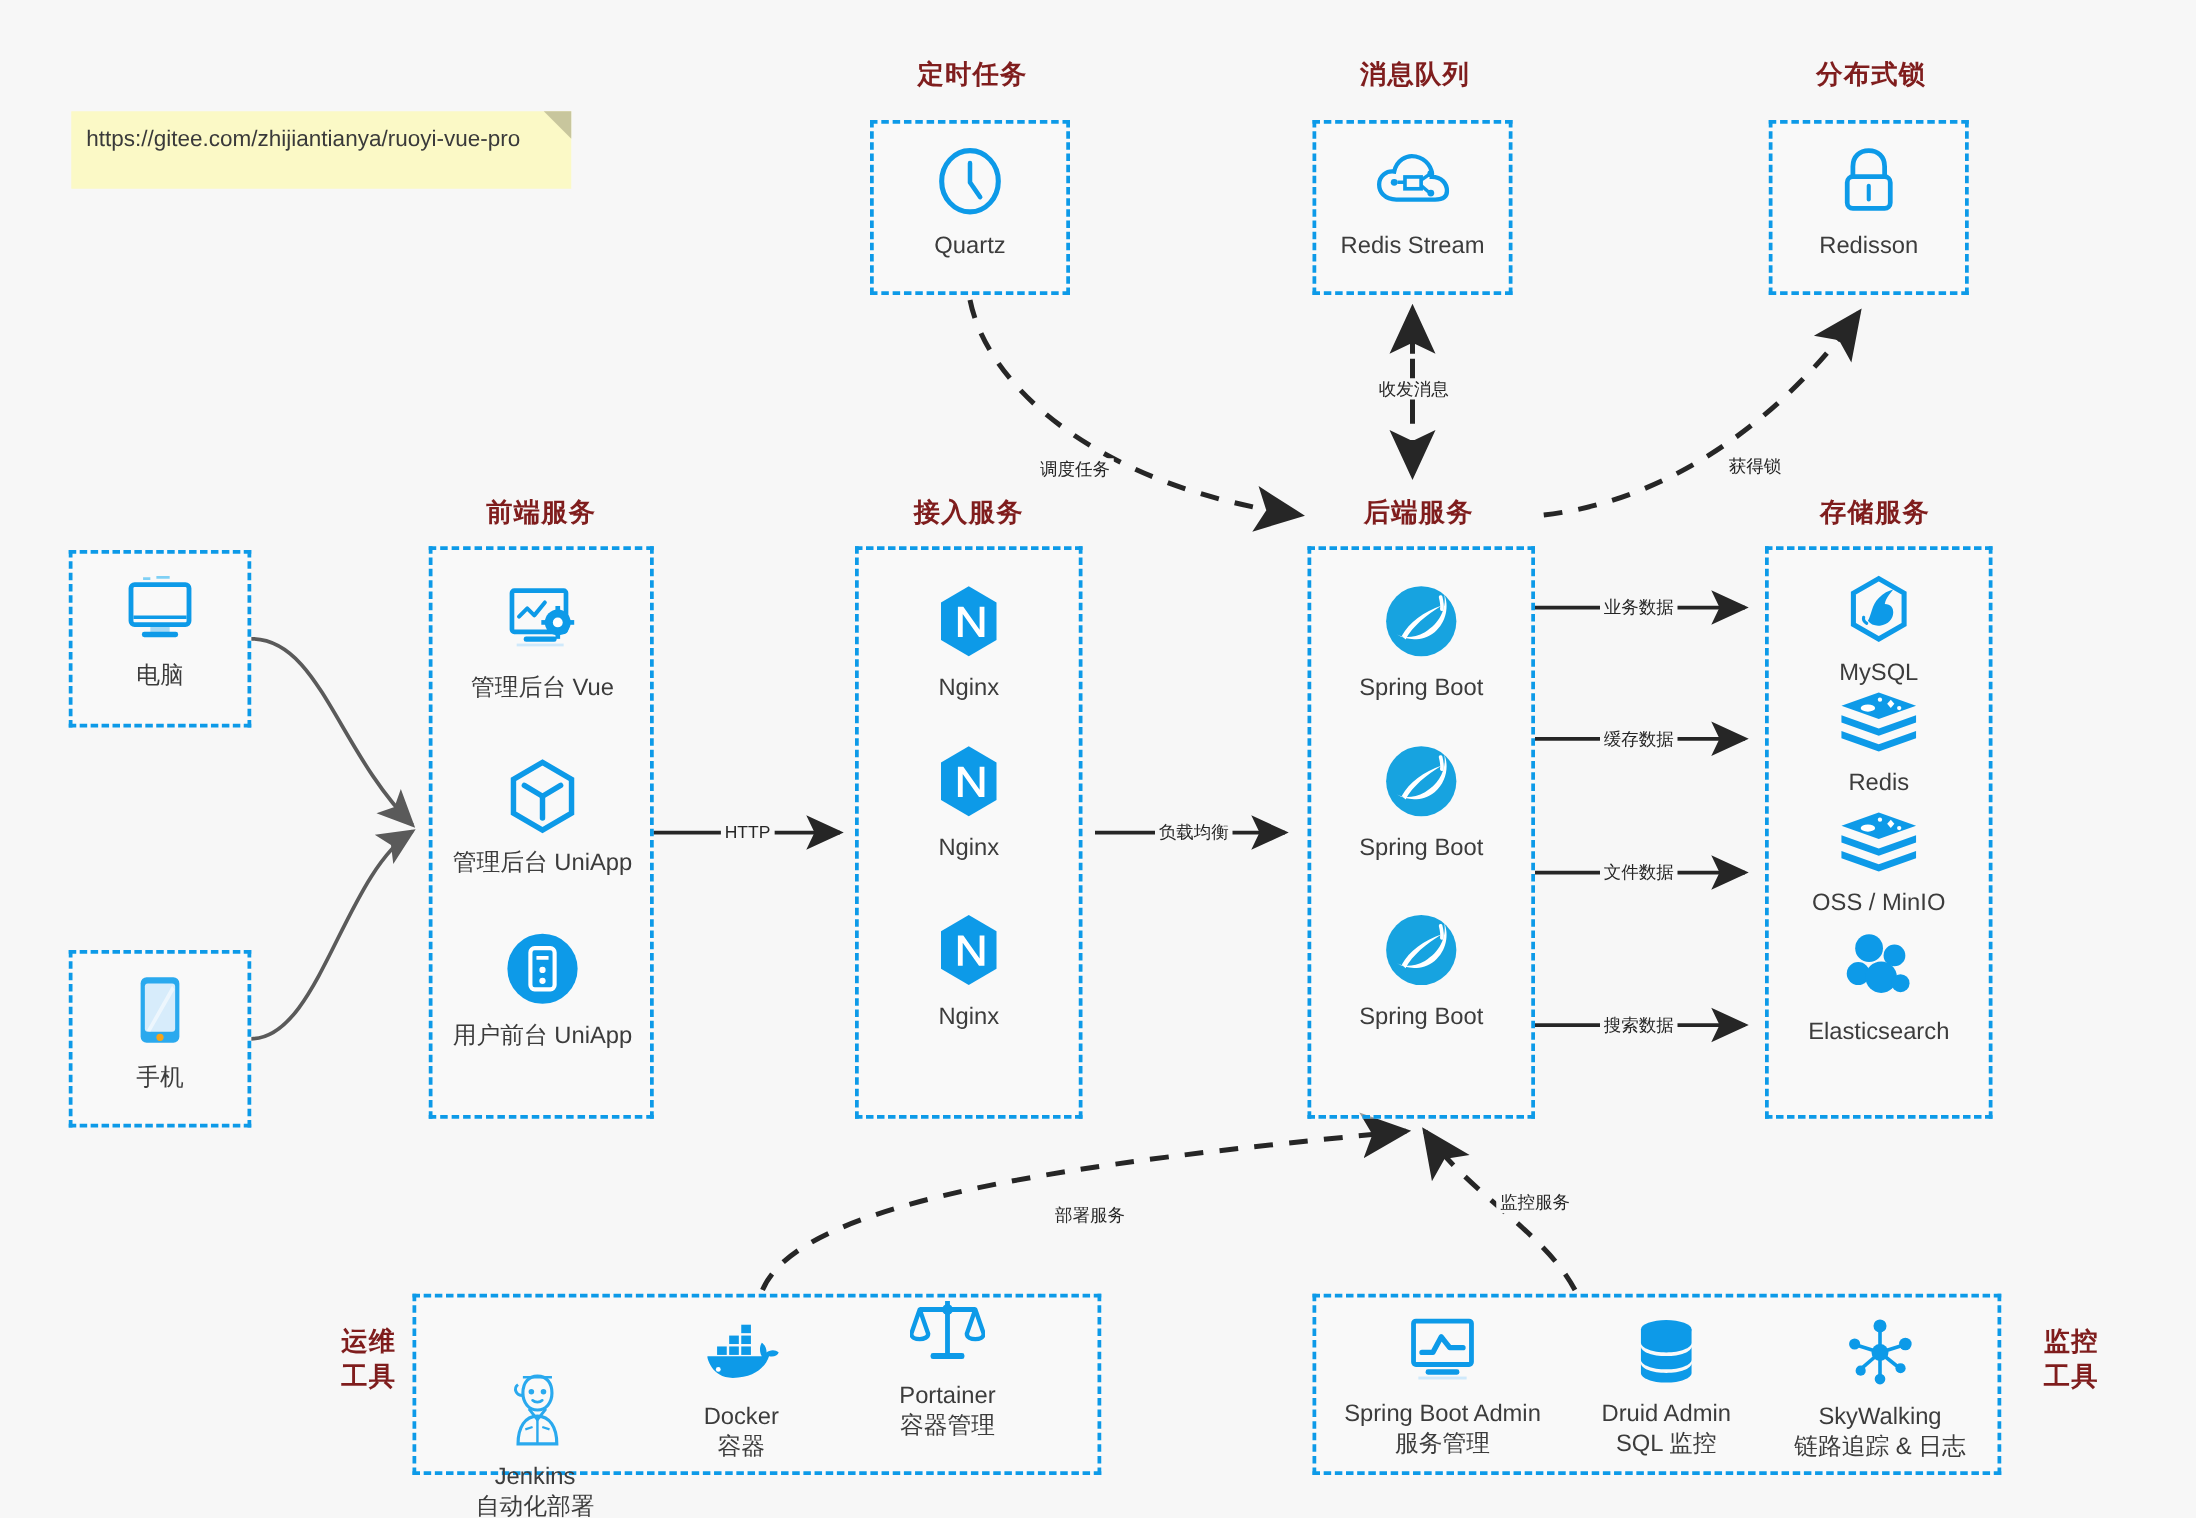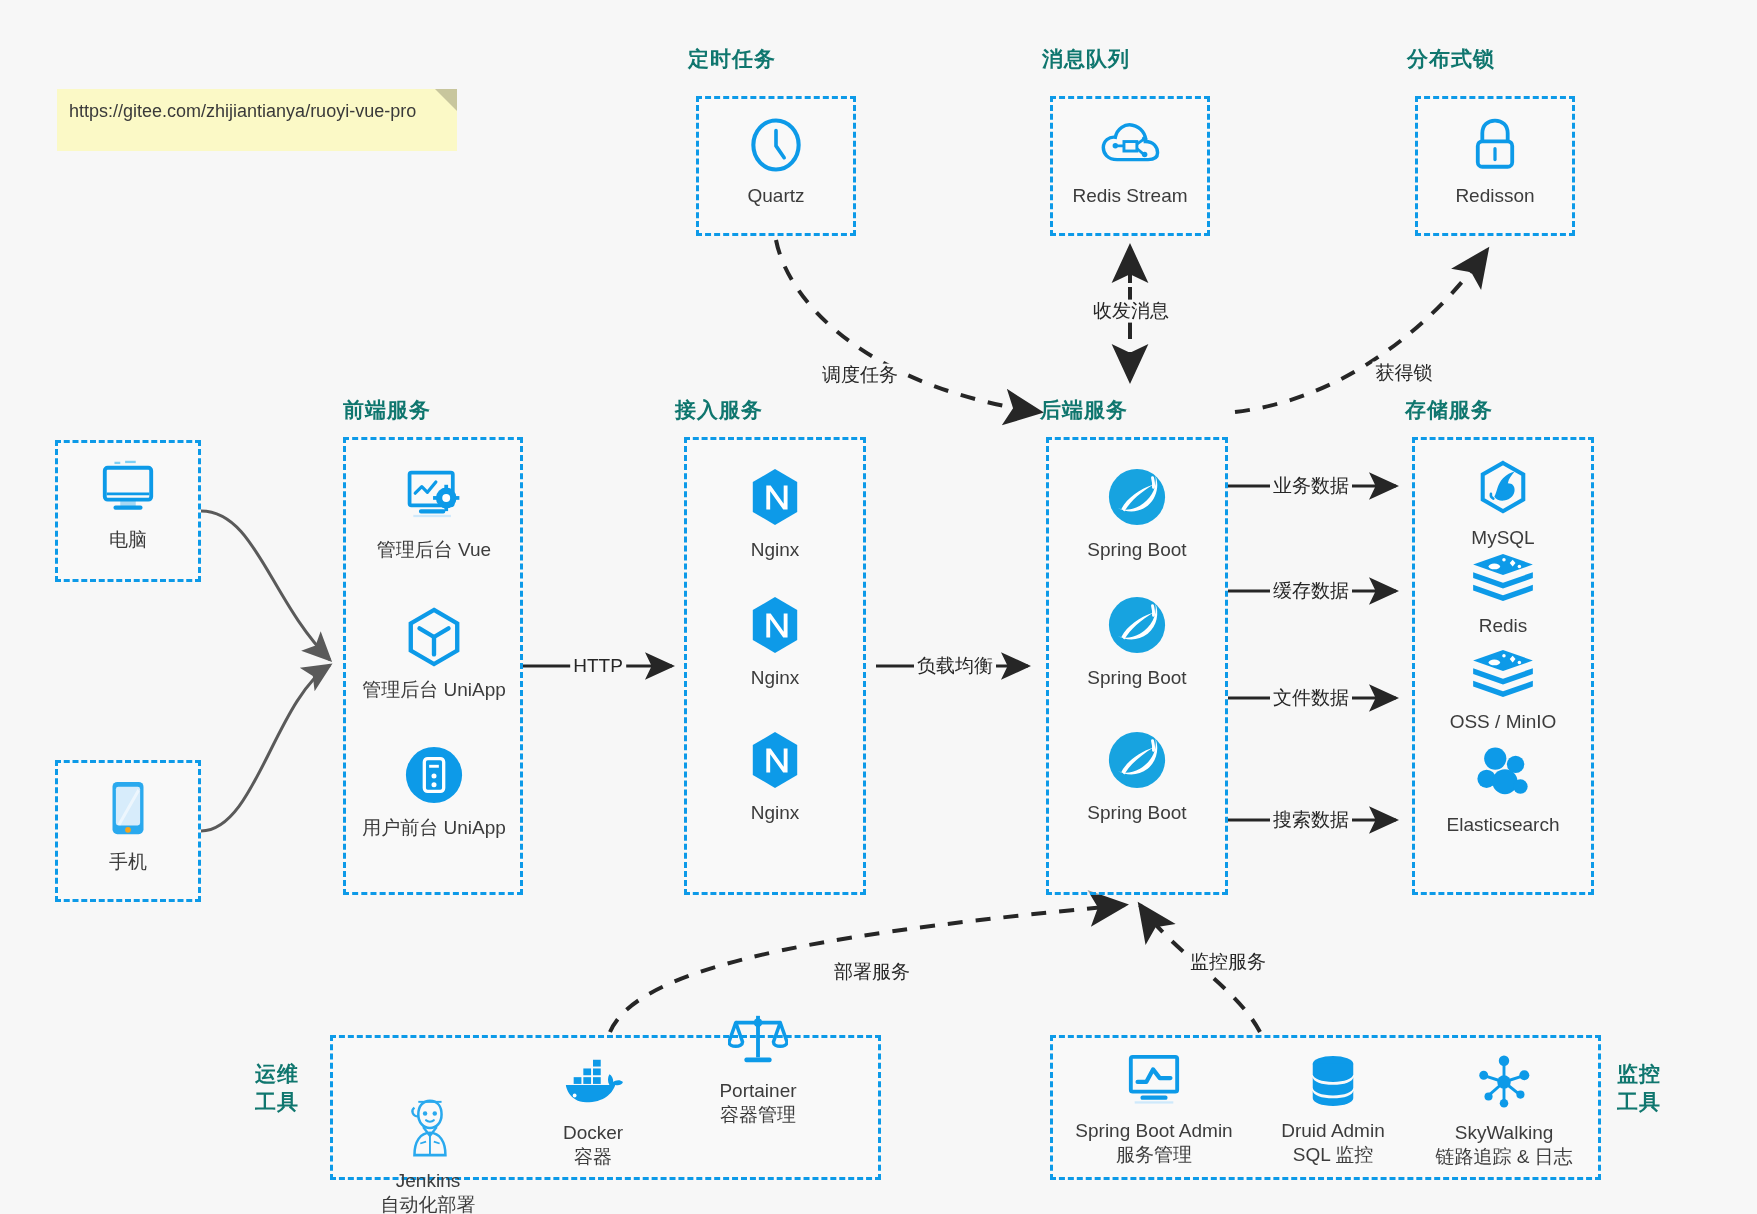--- a/index.html
+++ b/index.html
@@ -22,22 +22,22 @@
     box-sizing:border-box;
   }
   .note .corner{
     position:absolute;right:0;top:0;width:0;height:0;
     border-left:22px solid transparent;border-top:22px solid #c8c69d;
   }
   .note .line{font-size:18px;color:#3a3a3a;line-height:1.55;white-space:nowrap;}
 
   
   .gtitle{
-    position:absolute;color:#0f766e;font-weight:bold;font-size:21px;
-    letter-spacing:1px;white-space:nowrap;text-align:left;
+    position:absolute;color:#7f1d1d;font-weight:bold;font-size:21px;
+    letter-spacing:1px;white-space:nowrap;text-align:center;
   }
   .gtitle.side{line-height:1.35;}
 
   
   .box{
     position:absolute;
     border:3px dashed #0d9ae8;
     box-sizing:border-box;
     background:rgba(252,252,252,0.55);
   }
@@ -49,21 +49,21 @@
     text-align:center;
   }
   .node .cap{
     font-size:19px;color:#3c3c3c;line-height:1.28;white-space:nowrap;margin-top:6px;
   }
   .node .cap2{font-size:19px;color:#3c3c3c;line-height:1.28;white-space:nowrap;}
   .ico{display:block;}
 
   
   .elabel{
-    position:absolute;font-size:19px;color:#262626;background:#f7f7f7;
+    position:absolute;font-size:14px;color:#262626;background:#f7f7f7;
     padding:0 3px;white-space:nowrap;transform:translate(-50%,-50%);
     line-height:1.2;
   }
 </style>
 </head>
 <body>
 
 <div class="canvas">
 
   <svg class="edges" viewBox="0 0 1757 1214">
@@ -407,21 +407,21 @@
             <rect x="33" y="7" width="8" height="7"></rect>
         </g>
         <path d="M5 34 C5 34 8 51 26 51 C44 51 53 42 56 33 C59 34 63 33 64 30 C61 27 56 28 54 30 C54 26 52 23 50 22 C48 25 48 30 50 33 L5 33 Z" fill="#0d9ae8"></path>
         <circle cx="14" cy="44" r="2" fill="#ffffff"></circle>
       </svg>
     </span>
     <span class="cap">Docker</span>
     <span class="cap2">容器</span>
   </div>
 
-  <div class="node" style="left:678px;top:1011px;width:160px;text-align:right;">
+  <div class="node" style="left:678px;top:1036px;width:160px;text-align:right;">
     <span class="ico">
       <svg width="60" height="58" viewBox="0 0 62 60">
         <line x1="31" y1="5" x2="31" y2="48" stroke="#0d9ae8" stroke-width="4"></line>
         <line x1="8" y1="12" x2="54" y2="12" stroke="#0d9ae8" stroke-width="4"></line>
         <rect x="17" y="48" width="28" height="5" rx="2" fill="#0d9ae8"></rect>
         <path d="M8 12 L1 32 C1 38 15 38 15 32 Z" fill="none" stroke="#0d9ae8" stroke-width="3.6" stroke-linejoin="round"></path>
         <path d="M54 12 L47 32 C47 38 61 38 61 32 Z" fill="none" stroke="#0d9ae8" stroke-width="3.6" stroke-linejoin="round"></path>
         <circle cx="31" cy="12" r="4.5" fill="#0d9ae8"></circle>
       </svg>
     </span>

